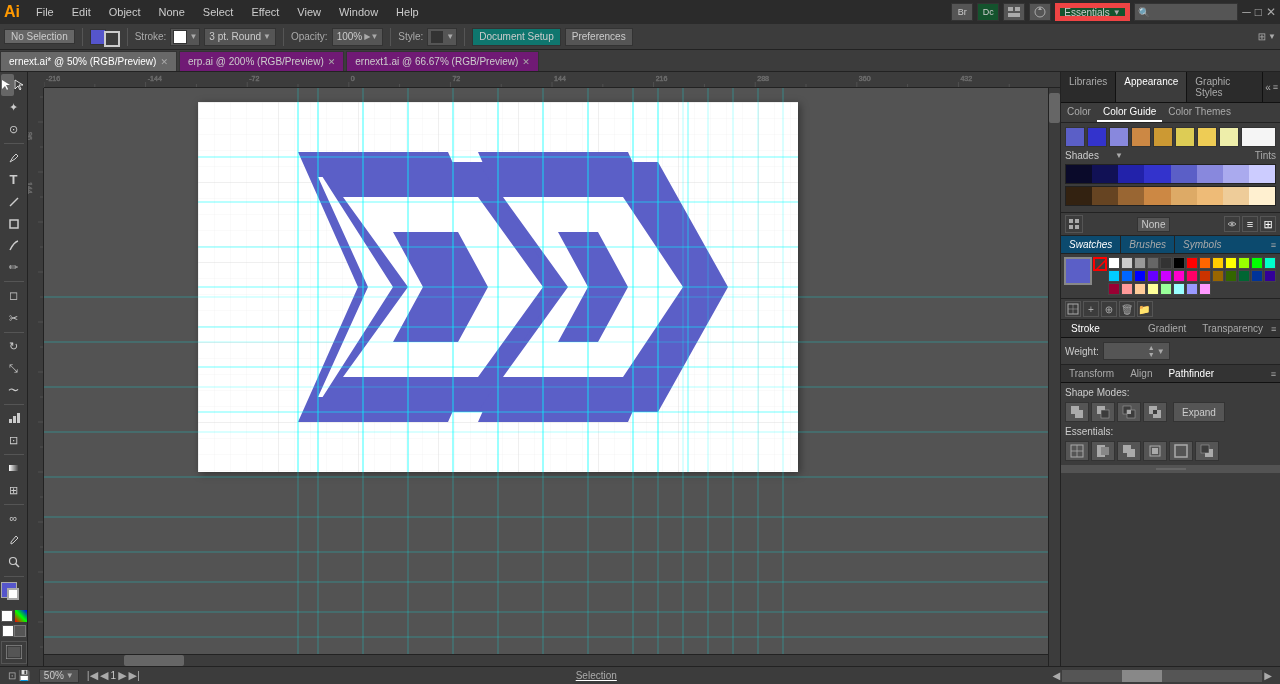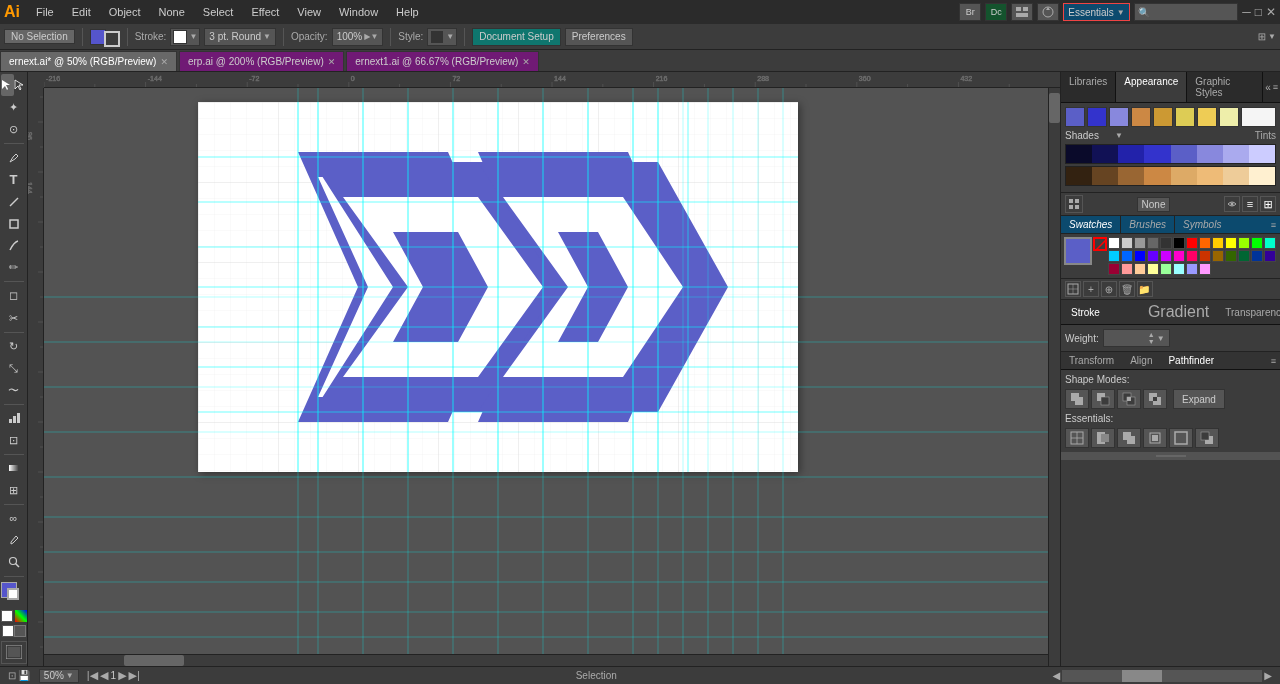--- a/index.html
+++ b/index.html
@@ -94,21 +94,21 @@
           <rect x="7" y="0" width="5" height="4" fill="#aaa"></rect>
           <rect x="0" y="6" width="12" height="4" fill="#aaa"></rect>
         </svg>
     </div>
     <div style="width:22px;height:18px;background:#555;border:1px solid #333;display:flex;align-items:center;justify-content:center;cursor:pointer">
       <svg width="12" height="12" viewBox="0 0 12 12">
           <circle cx="6" cy="6" r="5" fill="none" stroke="#aaa" stroke-width="1"></circle>
           <path d="M6 1 L8 4 L4 4 Z" fill="#aaa"></path>
         </svg>
     </div>
-    <div style="display:flex;align-items:center;background:#0c4a6e;border:1px solid #ef4444;height:18px;padding:0 4px;cursor:pointer">
+    <div style="display:flex;align-items:center;background:#14532d;border:5px solid #ef4444;height:18px;padding:0 4px;cursor:pointer">
       <span style="font-size:10px;color:#ccc">Essentials</span>
       <span style="margin-left:3px;font-size:8px;color:#aaa">▼</span>
     </div>
     <div style="background:#555;border:1px solid #333;height:18px;display:flex;align-items:center;padding:0 4px;gap:2px">
       <span style="font-size:10px;color:#aaa">🔍</span>
       <input style="background: transparent; border: none; color: rgb(204, 204, 204); font-size: 10px; width: 80px; outline: none;" placeholder="">
     </div>
     <span style="font-size:12px;color:#aaa;cursor:pointer">─</span>
     <span style="font-size:12px;color:#aaa;cursor:pointer">□</span>
     <span style="font-size:12px;color:#aaa;cursor:pointer">✕</span>
@@ -474,20 +474,25 @@
       <div class="panel-tab">Libraries</div>
       <div class="panel-tab active">Appearance</div>
       <div class="panel-tab">Graphic Styles</div>
       <div style="flex:1"></div>
       <div style="display:flex;align-items:center;padding:2px;gap:2px">
         <span style="cursor:pointer;color:#aaa;font-size:10px">«</span>
         <span style="cursor:pointer;color:#aaa;font-size:9px">≡</span>
       </div>
     </div>
 
+    <div style="display:flex;background:#3c3c3c;border-bottom:1px solid #222;">
+      <div style="padding:3px 6px;font-size:10px;cursor:pointer;color:#aaa;">Color</div>
+      <div style="padding:3px 6px;font-size:10px;cursor:pointer;color:#fff;border-bottom:2px solid #fff;">Color Guide</div>
+      <div style="padding:3px 6px;font-size:10px;cursor:pointer;color:#aaa;">Color Themes</div>
+    </div>
 
     <div style="padding:4px;border-bottom:1px solid #222;">
 
       <div style="display:flex;gap:2px;margin-bottom:3px;align-items:center;">
         <div style="width:20px;height:20px;background:#5b5fc7;border:1px solid #333;cursor:pointer;"></div>
         <div style="width:20px;height:20px;background:#3333cc;border:1px solid #333;cursor:pointer;"></div>
         <div style="width:20px;height:20px;background:#8888dd;border:1px solid #333;cursor:pointer;"></div>
         <div style="width:20px;height:20px;background:#cc8844;border:1px solid #333;cursor:pointer;"></div>
         <div style="width:20px;height:20px;background:#cc9933;border:1px solid #333;cursor:pointer;"></div>
         <div style="width:20px;height:20px;background:#ddcc55;border:1px solid #333;cursor:pointer;"></div>
@@ -621,21 +626,21 @@
           <div style="width:16px;height:16px;background:#3c3c3c;border:1px solid #555;cursor:pointer;font-size:10px;display:flex;align-items:center;justify-content:center;color:#aaa;">🗑</div>
           <div style="width:16px;height:16px;background:#3c3c3c;border:1px solid #555;cursor:pointer;font-size:10px;display:flex;align-items:center;justify-content:center;color:#aaa;">📁</div>
         </div>
       </div>
     </div>
 
     <div style="border-bottom:1px solid #222;">
       <div style="display:flex;background:#333;border-bottom:1px solid #111;align-items:center;">
         <div style="width:6px;height:14px;background:#888;margin-right:2px;"></div>
         <div style="padding:3px 8px;font-size:10px;cursor:pointer;color:#fff;">Stroke</div>
-        <div style="padding:3px 8px;font-size:16px;cursor:pointer;color:#aaa;margin-left:32px;">Gradient</div>
+        <div style="padding:3px 8px;font-size:10px;cursor:pointer;color:#aaa;margin-left:32px;">Gradient</div>
         <div style="padding:3px 8px;font-size:10px;cursor:pointer;color:#aaa;">Transparency</div>
         <div style="flex:1;display:flex;justify-content:flex-end;align-items:center;padding-right:4px;">
           <span style="font-size:9px;color:#aaa;cursor:pointer;">≡</span>
         </div>
       </div>
       <div style="padding:4px;display:flex;align-items:center;gap:4px;">
         <span style="font-size:10px;color:#ccc;">Weight:</span>
         <div style="display:flex;align-items:center;background:#555;border:1px solid #333;height:18px;padding:0 4px;">
           <span style="font-size:10px;color:#ccc;width:40px;"></span>
           <div style="display:flex;flex-direction:column;">
@@ -750,21 +755,21 @@
     <span style="font-size:10px;color:#ccc">50%</span>
     <span style="font-size:8px;color:#aaa;margin-left:2px">▼</span>
   </div>
   <div style="display:flex;align-items:center;gap:2px">
     <span style="cursor:pointer;color:#aaa">|◀</span>
     <span style="cursor:pointer;color:#aaa">◀</span>
     <span style="font-size:10px;color:#ccc">1</span>
     <span style="cursor:pointer;color:#aaa">▶</span>
     <span style="cursor:pointer;color:#aaa">▶|</span>
   </div>
-  <div style="flex:1;display:flex;align-items:flex-end;justify-content:center;">
+  <div style="flex:1;display:flex;align-items:flex-end;justify-content:center;text-decoration:underline;">
     <span style="font-size:10px;color:#aaa">Selection</span>
   </div>
 
   <div style="display:flex;gap:2px">
     <span style="cursor:pointer;color:#aaa;font-size:10px">◀</span>
     <div style="width:200px;height:12px;background:#555;cursor:pointer;position:relative;">
       <div style="position:absolute;left:30%;width:20%;height:100%;background:#888;"></div>
     </div>
     <span style="cursor:pointer;color:#aaa;font-size:10px">▶</span>
   </div>

